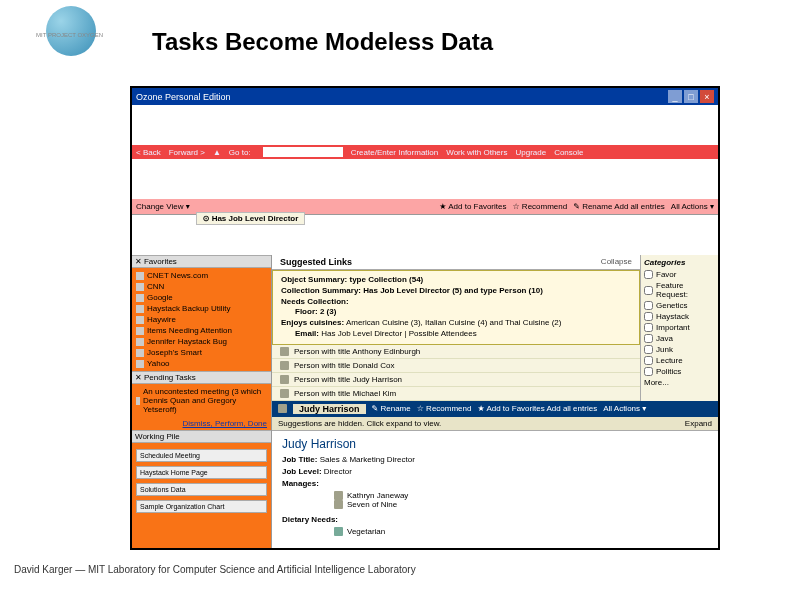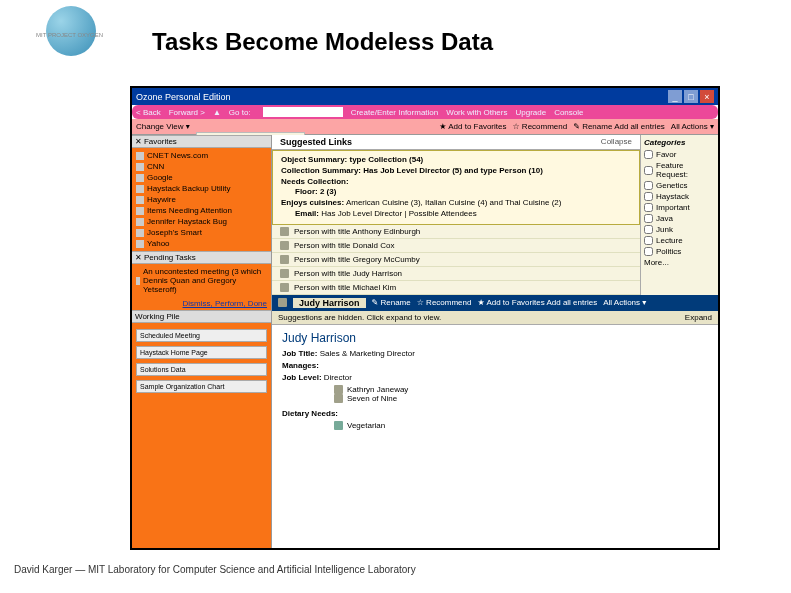--- a/index.html
+++ b/index.html
@@ -2,26 +2,26 @@
 <html><head>
 <meta charset="utf-8">
 <style>
 * { margin:0; padding:0; box-sizing:border-box; }
 body { font-family: Arial, sans-serif; font-size:10px; background:#fff; width:791px; height:593px; position:relative; }
 .slide-title { font-size:24px; font-weight:bold; position:absolute; top:28px; left:152px; }
 .logo { position:absolute; top:4px; left:8px; width:100px; height:60px; }
 .logo-circle { width:50px; height:50px; border-radius:50%; background:radial-gradient(circle at 30% 30%, #9bd4e8, #3a8fb7); position:absolute; top:2px; left:38px; }
 .logo-text { position:absolute; top:28px; left:28px; font-size:6px; color:#888; }
 .footer-text { position:absolute; bottom:18px; left:14px; font-size:10px; color:#333; }
-.app { position:absolute; top:86px; left:130px; width:590px; height:464px; border:2px solid #000; background:#fff; display:flex; flex-direction:column; }
+.app { position:absolute; top:86px; left:130px; width:590px; height:464px; border:2px solid #000; background:#fff; display:flex; flex-direction:column;gap:40px; }
 .titlebar { background:#003b9e; color:#fff; height:17px; display:flex; align-items:center; padding:0 4px; font-size:9px; }
 .titlebar .spacer { flex:1; }
 .winbtn { width:14px; height:13px; background:#7f9dd3; margin-left:2px; display:inline-flex; align-items:center; justify-content:center; font-size:9px; color:#fff; }
 .winbtn.close { background:#d24a3a; }
-.navbar { background:#ec4899; color:#eef; height:14px; display:flex; align-items:center; font-size:8px; padding:0 4px; gap:8px;border-radius:6px; }
+.navbar { background:#ef4444; color:#eef; height:14px; display:flex; align-items:center; font-size:8px; padding:0 4px; gap:8px; }
 .navbar span { cursor:pointer; }
 .navbar .ngap { width:80px; height:10px; background:#fff; display:inline-block; margin-left:4px; }
 .directorbar { background:#fca5a5; height:16px; display:flex; align-items:center; font-size:8px; padding:0 4px; gap:6px; border-bottom:1px solid #999; }
 .directorbar .title-pill { background:#f7f4e0; padding:1px 6px; border:1px solid #bbb; font-weight:bold;margin-top:23px; }
 .mainrow { flex:1; display:flex; overflow:hidden; }
 .leftcol { width:140px; border-right:1px solid #999; background:#f97316; display:flex; flex-direction:column; font-size:8px; }
 .section-head { background:#ddd; padding:1px 3px; font-weight:normal; border-top:1px solid #aaa; border-bottom:1px solid #aaa; display:flex; gap:3px; }
 .section-list { padding:2px 4px; }
 .section-list div { padding:1px 0; display:flex; align-items:center; gap:3px; }
 .ic { width:8px; height:8px; background:#ccc; display:inline-block; }
@@ -165,24 +165,20 @@
             <div class="personrow">
                 <span class="person-ic"></span>
                 <span>Person with title Anthony Edinburgh</span>
               </div>
             <div class="personrow">
                 <span class="person-ic"></span>
                 <span>Person with title Donald Cox</span>
               </div>
             <div class="personrow">
                 <span class="person-ic"></span>
-                <span>Person with title Gregory McCumby</span>
-              </div>
-            <div class="personrow">
-                <span class="person-ic"></span>
                 <span>Person with title Judy Harrison</span>
               </div>
             <div class="personrow">
                 <span class="person-ic"></span>
                 <span>Person with title Michael Kim</span>
               </div>
           </div>
         </div>
         <div class="rightcol">
           <div class="rh">Categories</div>
@@ -236,22 +232,22 @@
         <span>★ Add to Favorites Add all entries</span>
         <span>All Actions ▾</span>
       </div>
       <div class="folder-hint">
         <span>Suggestions are hidden. Click expand to view.</span>
         <span>Expand</span>
       </div>
       <div class="detail">
         <h3>Judy Harrison</h3>
         <div class="field"><span class="label">Job Title:</span> <span>Sales &amp; Marketing Director</span></div>
+        <div class="field"><span class="label">Job Level:</span> <span>Director</span></div>
         <div class="field"><span class="label">Manages:</span></div>
-        <div class="field"><span class="label">Job Level:</span> <span>Director</span></div>
         <div class="sub">
             <span class="person-ic"></span>
             <span>Kathryn Janeway</span>
           </div>
         <div class="sub">
             <span class="person-ic"></span>
             <span>Seven of Nine</span>
           </div>
         <div class="field" style="margin-top:6px"><span class="label">Dietary Needs:</span></div>
         <div class="sub">

